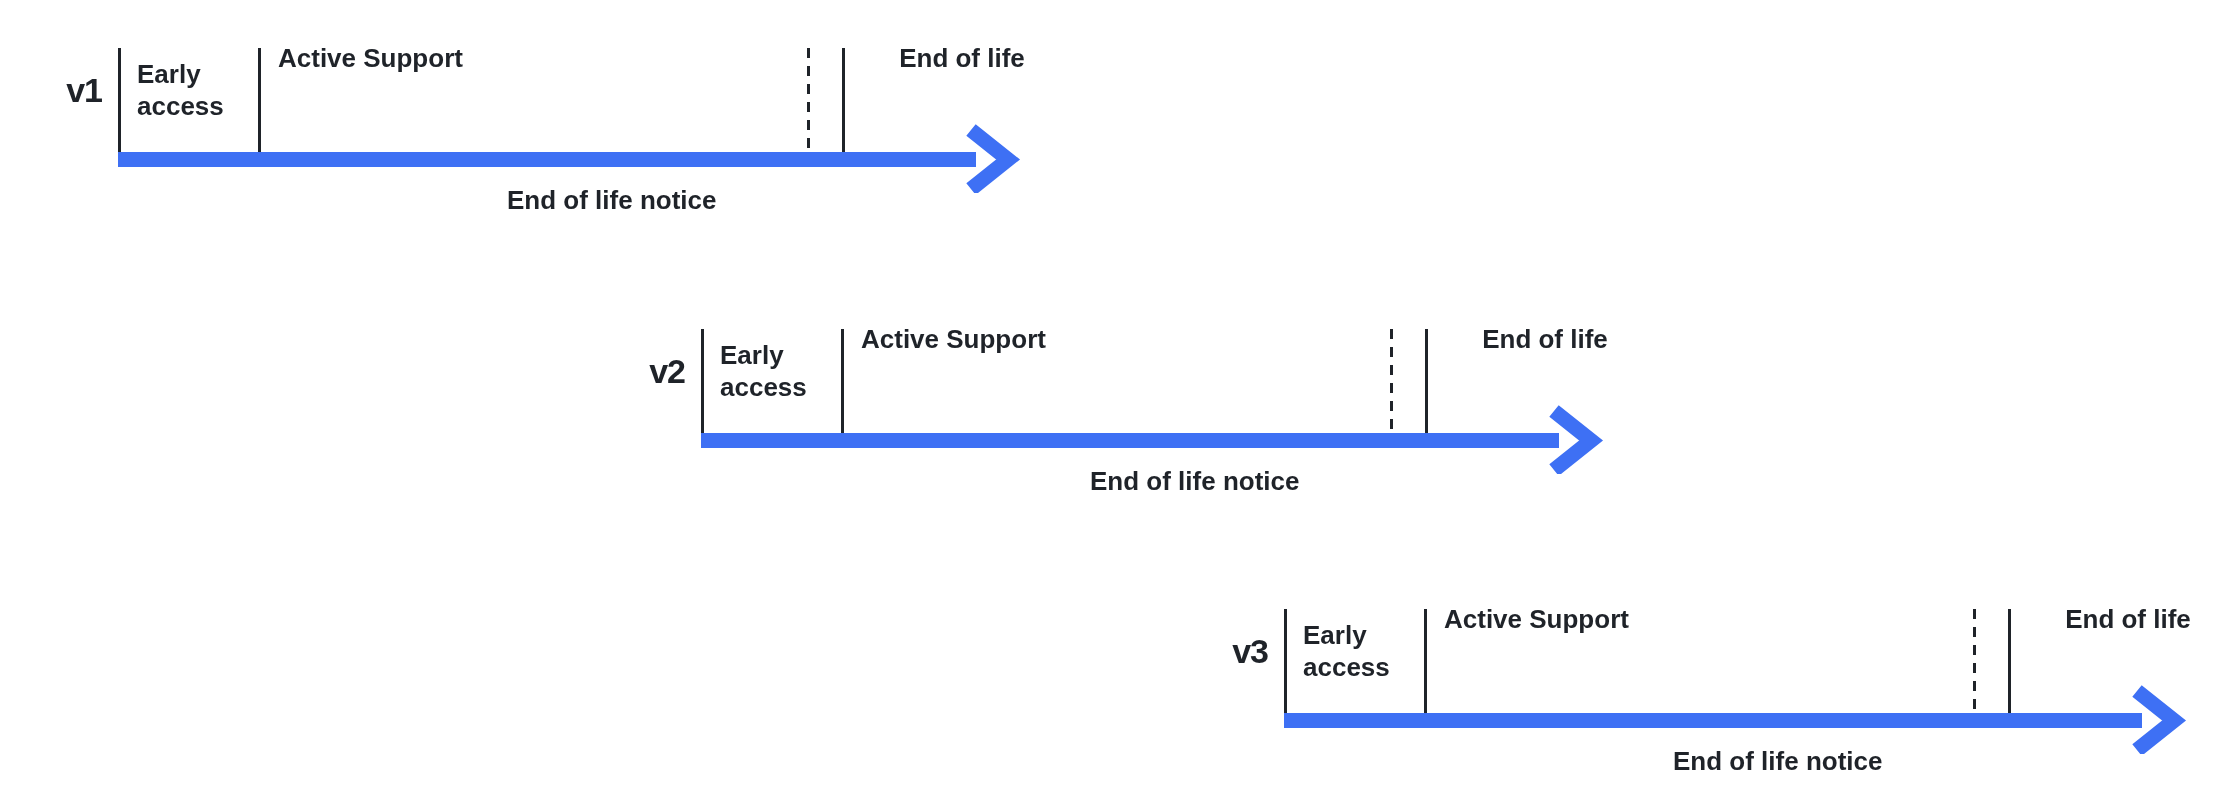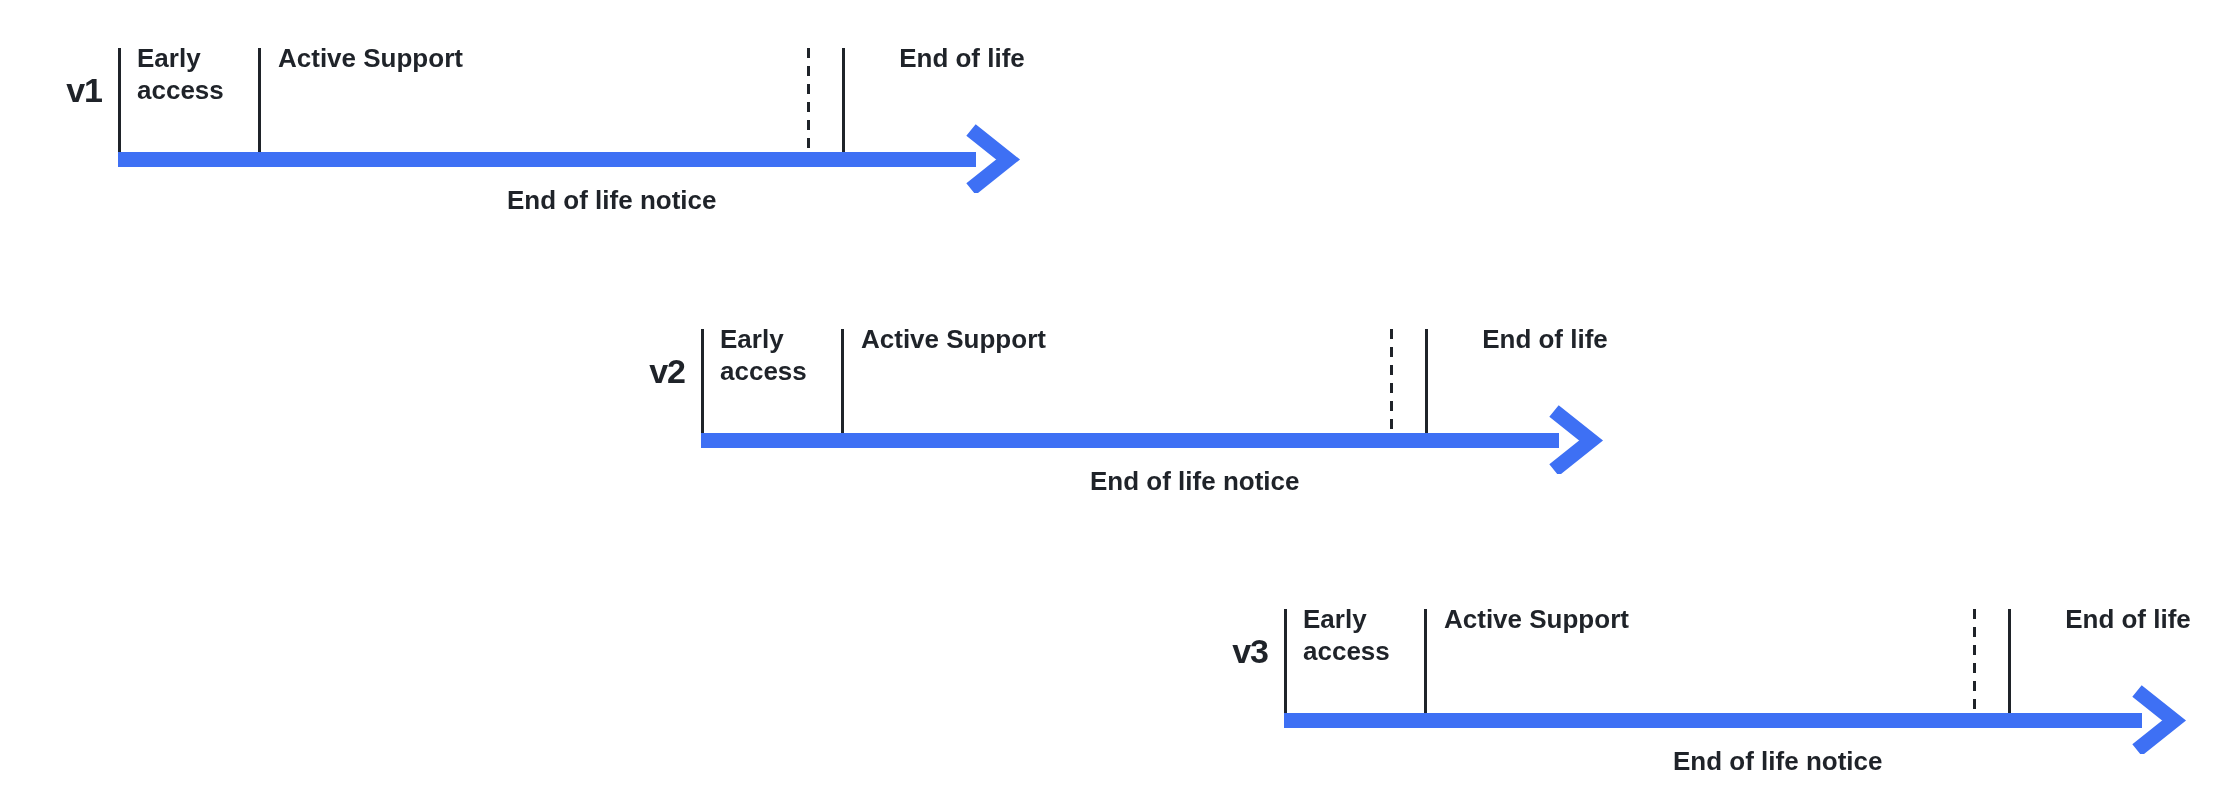--- a/index.html
+++ b/index.html
@@ -45,21 +45,21 @@
     display: block;
   }
   .phase-label {
     position: absolute;
     font-size: 26px;
     font-weight: 700;
     line-height: 32px;
     color: var(--ink, #1f2329);
     white-space: normal;
   }
-  .label-early   { left: 119px; top: 4px; width: 112px; }
+  .label-early   { left: 119px; top: 20px; width: 112px; }
   .label-active  { left: 260px; top: 4px; width: 420px; white-space: nowrap; }
   .label-eol     { left: 844px; top: 4px; width: 200px; white-space: nowrap; text-align: center; }
   .label-notice  {
     left: 489px; top: 146px; width: 300px;
     text-align: left;
     white-space: nowrap;
   }
 
   .tick {
     stroke: var(--ink, #1f2329);

